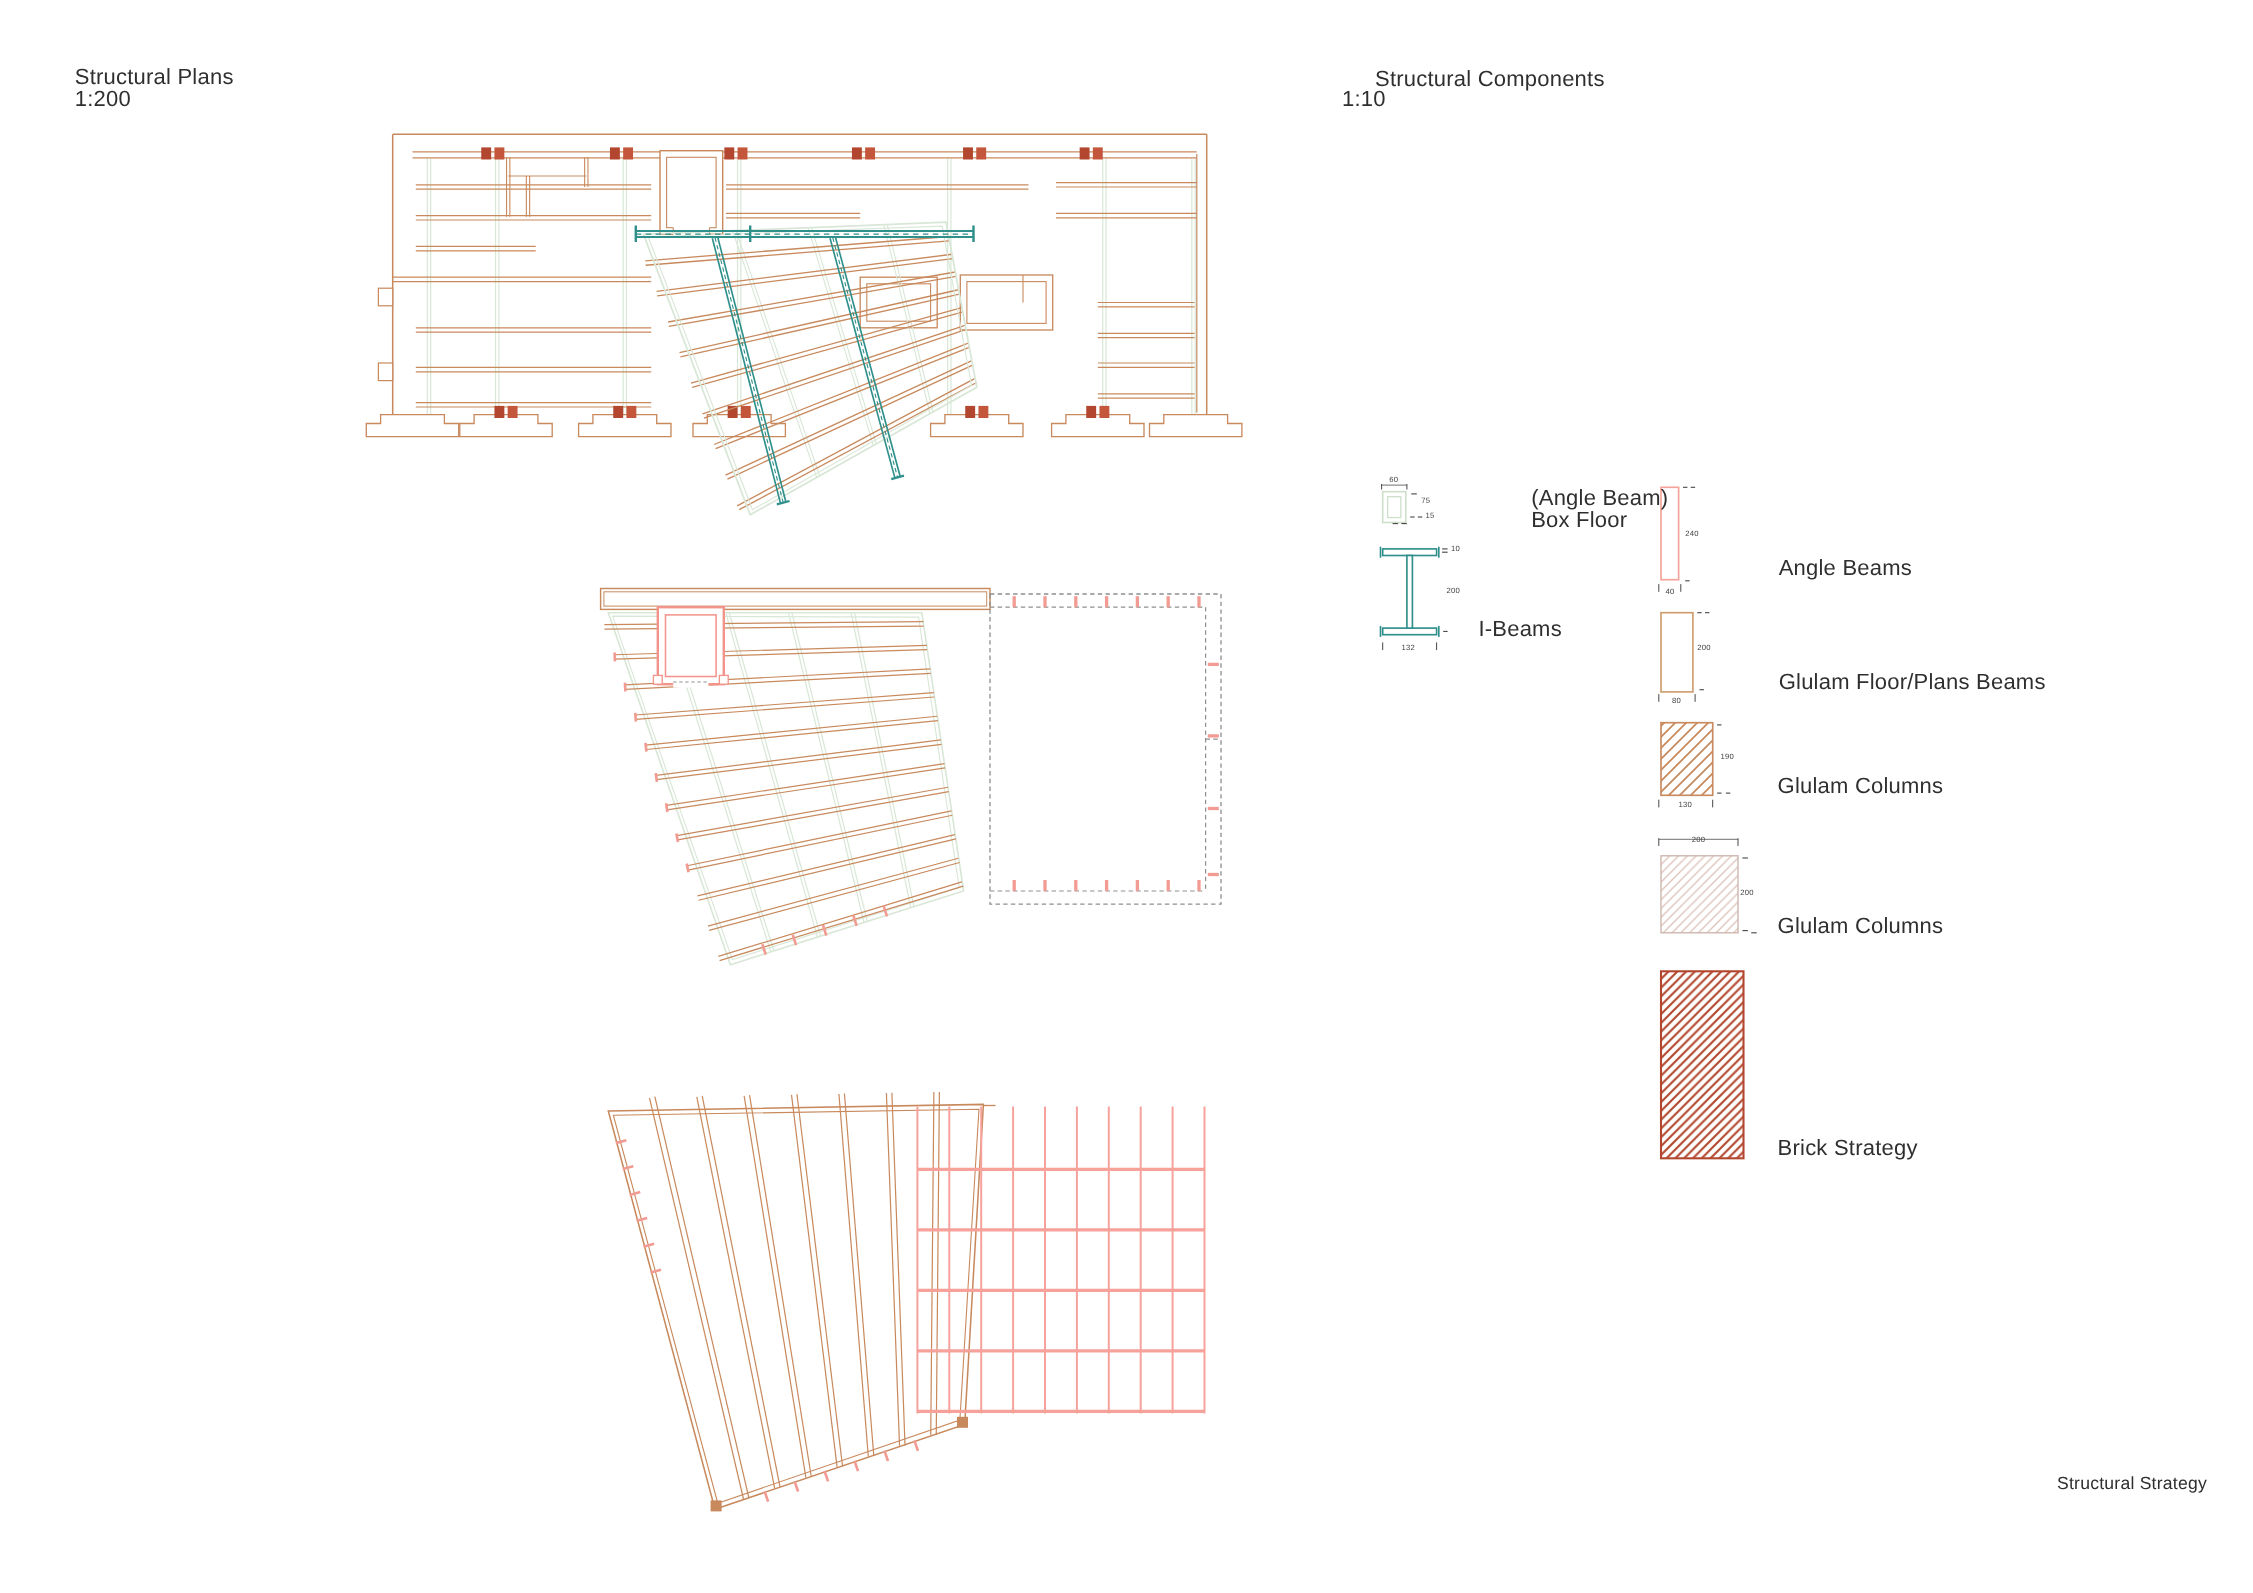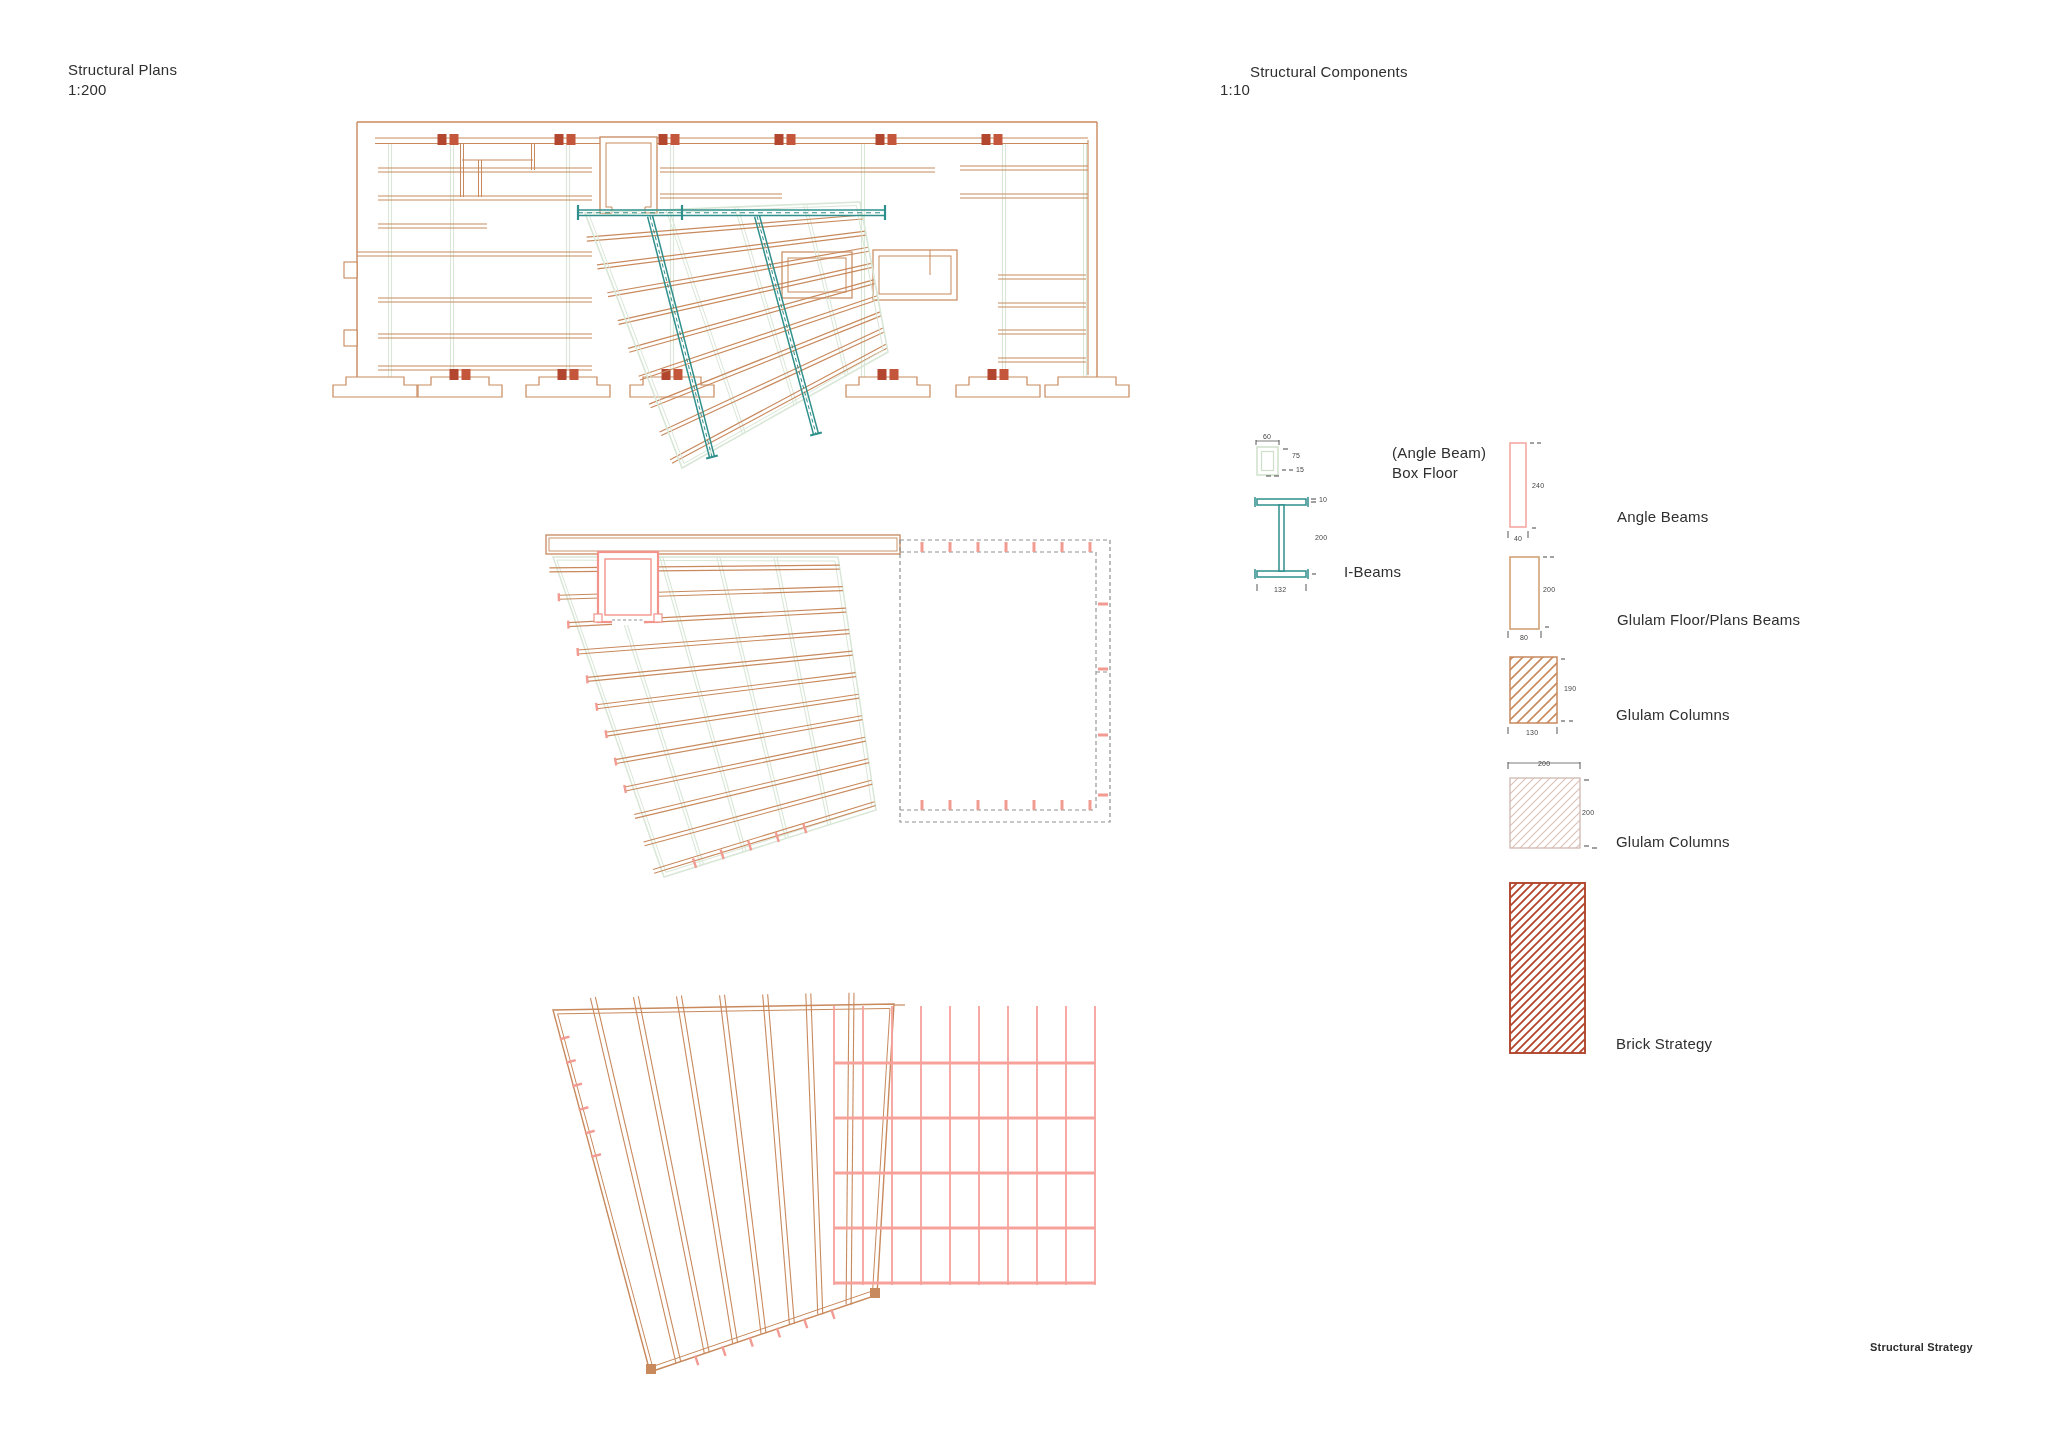--- a/index.html
+++ b/index.html
@@ -1,20 +1,20 @@
 <!DOCTYPE html>
 <html><head>
 <meta charset="utf-8">
 <style>
   html,body{margin:0;padding:0;background:#ffffff;}
   .sheet{position:relative;width:2048px;height:1448px;background:#ffffff;overflow:hidden;
          font-family:"Liberation Sans", sans-serif;color:#2f2f2f;}
-  .lbl{position:absolute;font-size:15px;line-height:20px;letter-spacing:.2px;white-space:nowrap;}
+  .lbl{position:absolute;font-size:20px;line-height:20px;letter-spacing:.2px;white-space:nowrap;}
   .dim{position:absolute;font-size:7px;color:#444;letter-spacing:.2px;white-space:nowrap;}
-  .footer{position:absolute;font-weight:bold;font-size:11px;letter-spacing:.2px;}
+  .footer{position:absolute;font-weight:normal;font-size:16px;letter-spacing:.2px;}
   svg{position:absolute;left:0;top:0;}
 </style>
 </head>
 <body>
 
 <div class="sheet">
 
   <div class="lbl" style="left:68px;top:60px">Structural Plans</div>
   <div class="lbl" style="left:68px;top:80px">1:200</div>
   <div class="lbl" style="left:1250px;top:62px">Structural Components</div>

